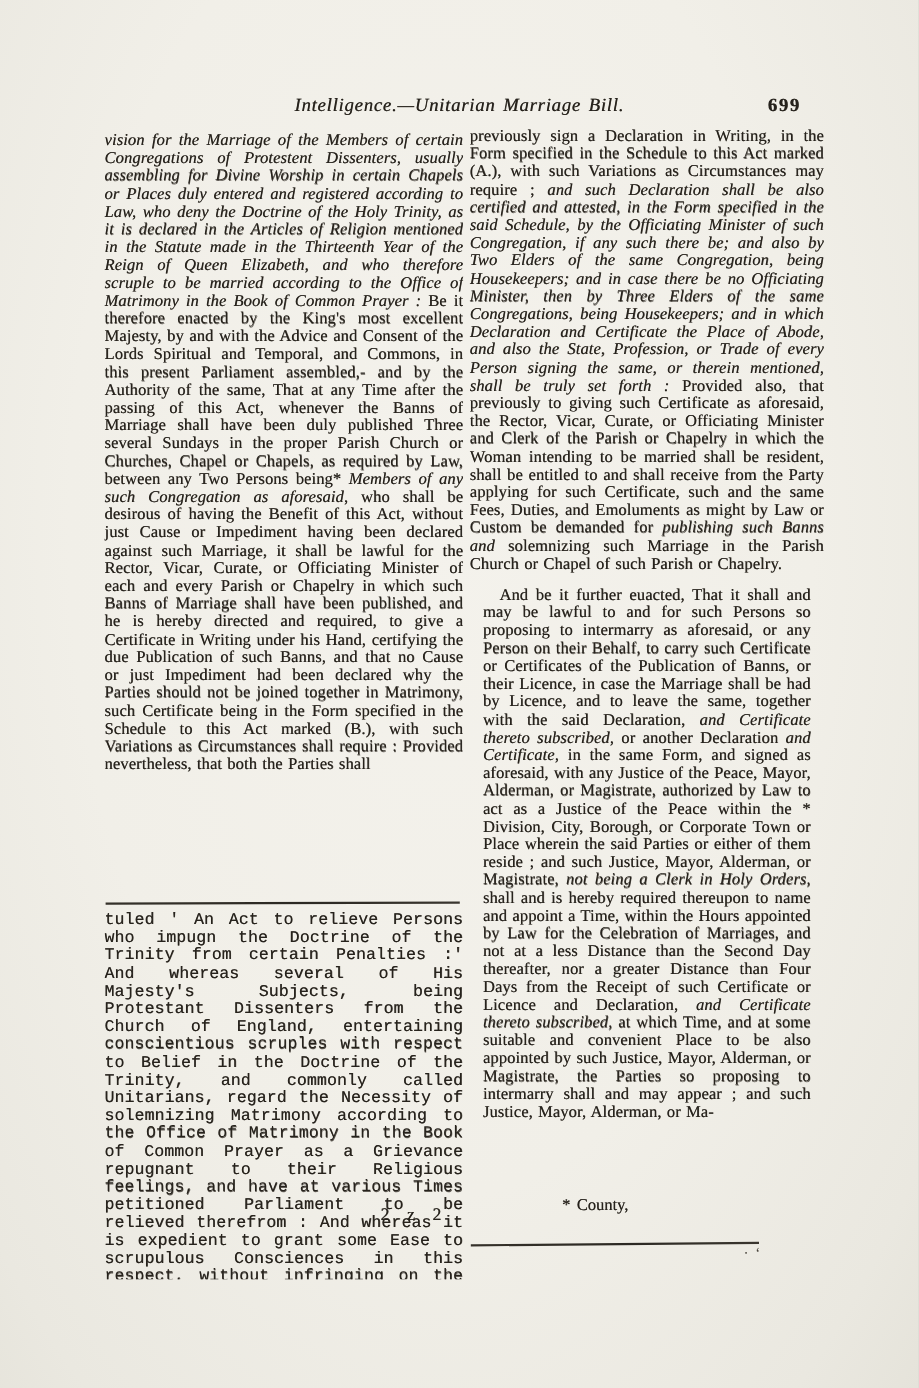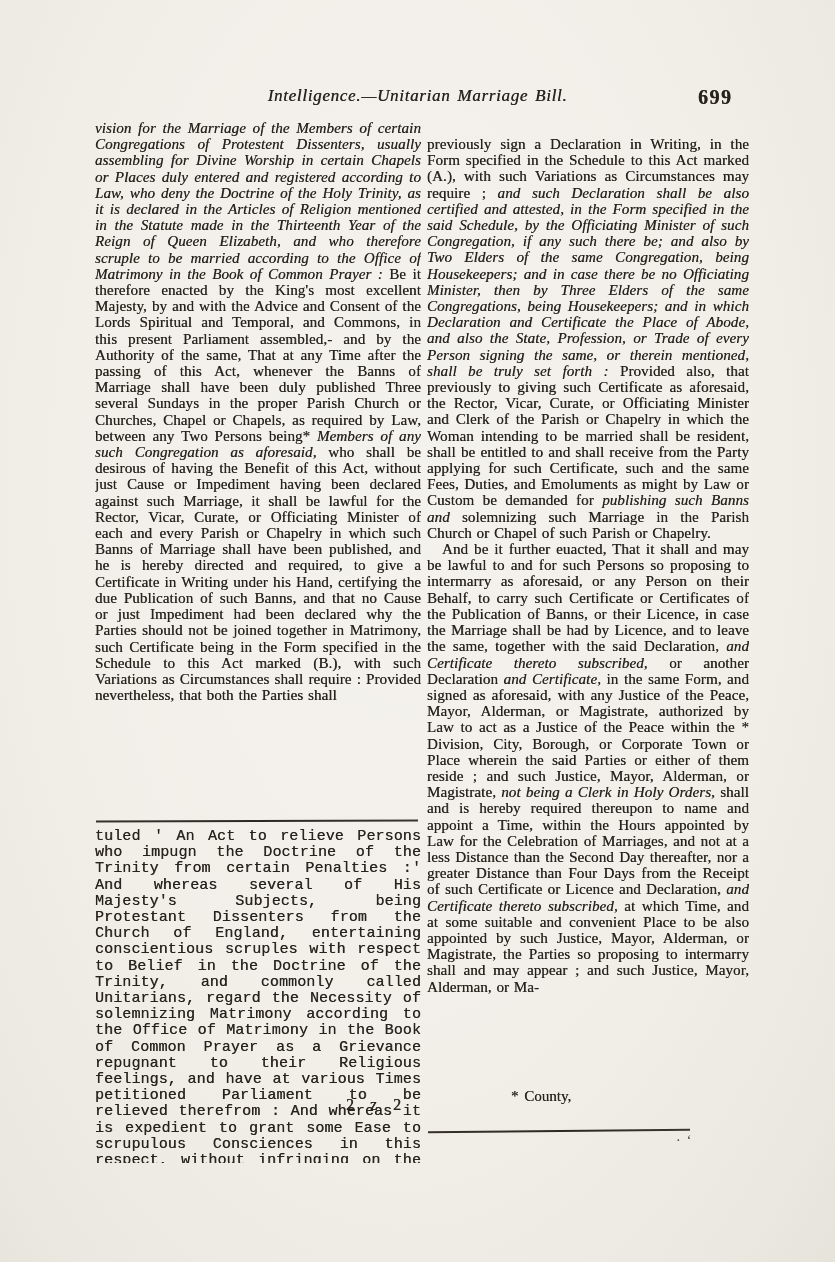--- a/index.html
+++ b/index.html
@@ -31,30 +31,30 @@
     top: 86px; left: 0; width: 100%;
     text-align: center;
     font-style: italic;
     font-size: 17px;
     letter-spacing: 0.7px;
     word-spacing: 2px;
     text-shadow: 0.35px 0.3px 0.4px rgba(40,35,28,0.8);
   }
   .page-number {
     top: 86px; left: 698px;
-    font-size: 20px;
+    font-size: 17px;
     font-weight: bold;
     letter-spacing: 1.5px;
     text-shadow: 0.3px 0.3px 0.4px rgba(40,35,28,0.8);
   }
   .col-left-main  { left: 95px;  top: 120px; width: 326px; height: 701px; overflow: hidden; }
   .col-left-foot  { left: 95px;  top: 829px; width: 326px; height: 334px; overflow: hidden; font-family: Liberation Mono, monospace; }
-  .col-right-main { left: 427px; top: 136px; width: 322px; height: 1010px; overflow: hidden; }
+  .col-right-main { left: 427px; top: 116px; width: 322px; height: 1010px; overflow: hidden; }
   p.m0 { margin: 0; }
-  p.indent { margin: 0; text-indent: 15px; }
+  p.indent { margin: 12px; text-indent: 15px; }
   .rule {
     height: 2px;
     background: linear-gradient(to right, #35312a, #2c2923 55%, #3a362f);
     border: none;
   }
   .rule-left  { left: 96px;  top: 820px;  width: 322px; transform: rotate(-0.15deg); }
   .rule-right { left: 428px; top: 1130px; width: 262px; transform: rotate(-0.5deg); }
   .signature-mark {
     left: 346px; top: 1096px;
     font-size: 16px;

